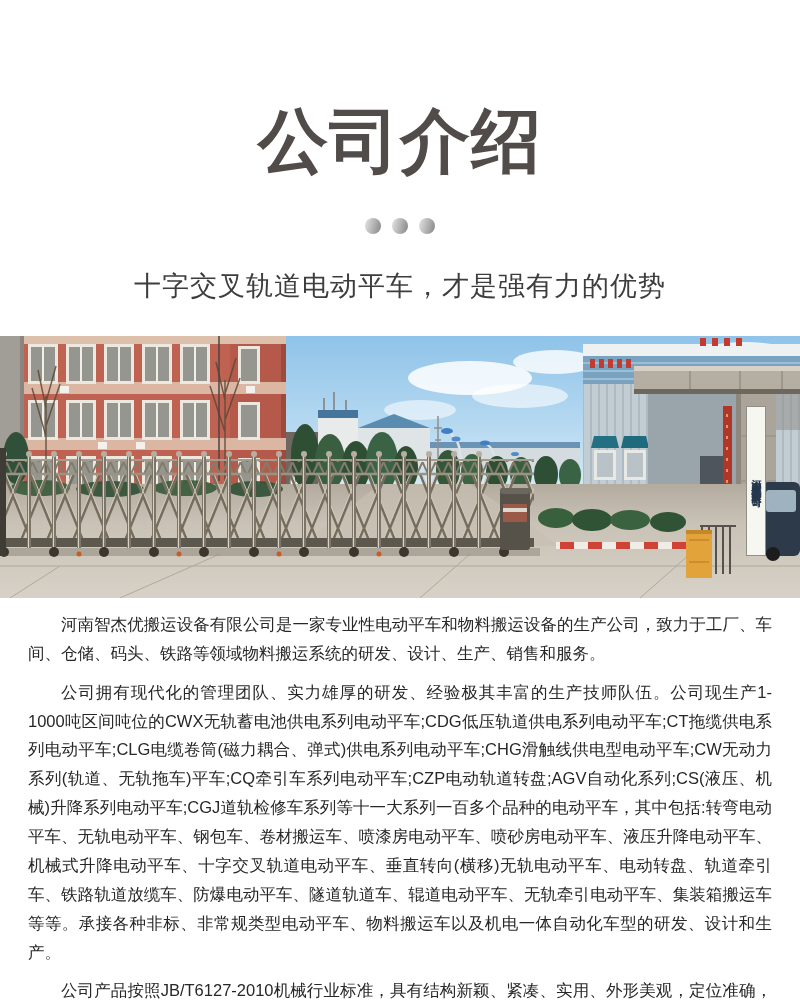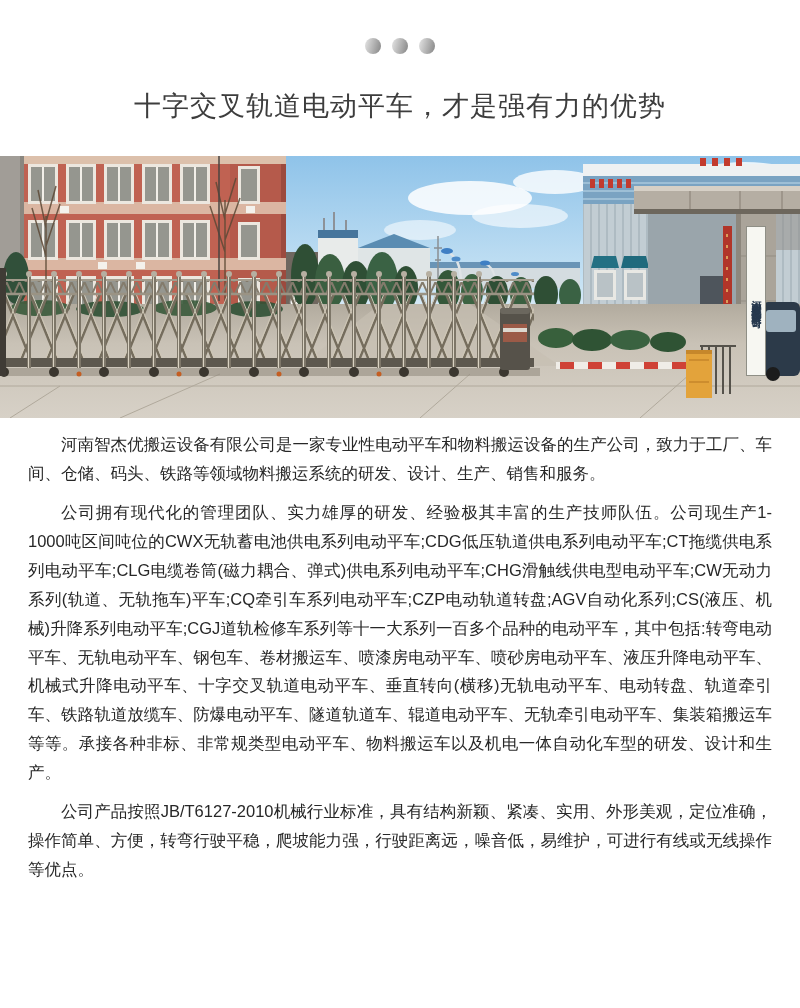--- a/index.html
+++ b/index.html
@@ -26,20 +26,21 @@
 
   .content{padding:12px 28px 0;}
   .content p{margin:0 0 10px;font-size:16.5px;line-height:1.75;color:#272727;
              text-align:justify;text-indent:2em;}
 </style>
 </head>
 <body>
 
 <div class="page">
 
+  <h1 class="title">公司介绍</h1>
 
   <div class="dots">
     <span class="dot"></span>
     <span class="dot"></span>
     <span class="dot"></span>
   </div>
 
   <div class="subtitle">十字交叉轨道电动平车，才是强有力的优势</div>
 
   <div class="photo">

